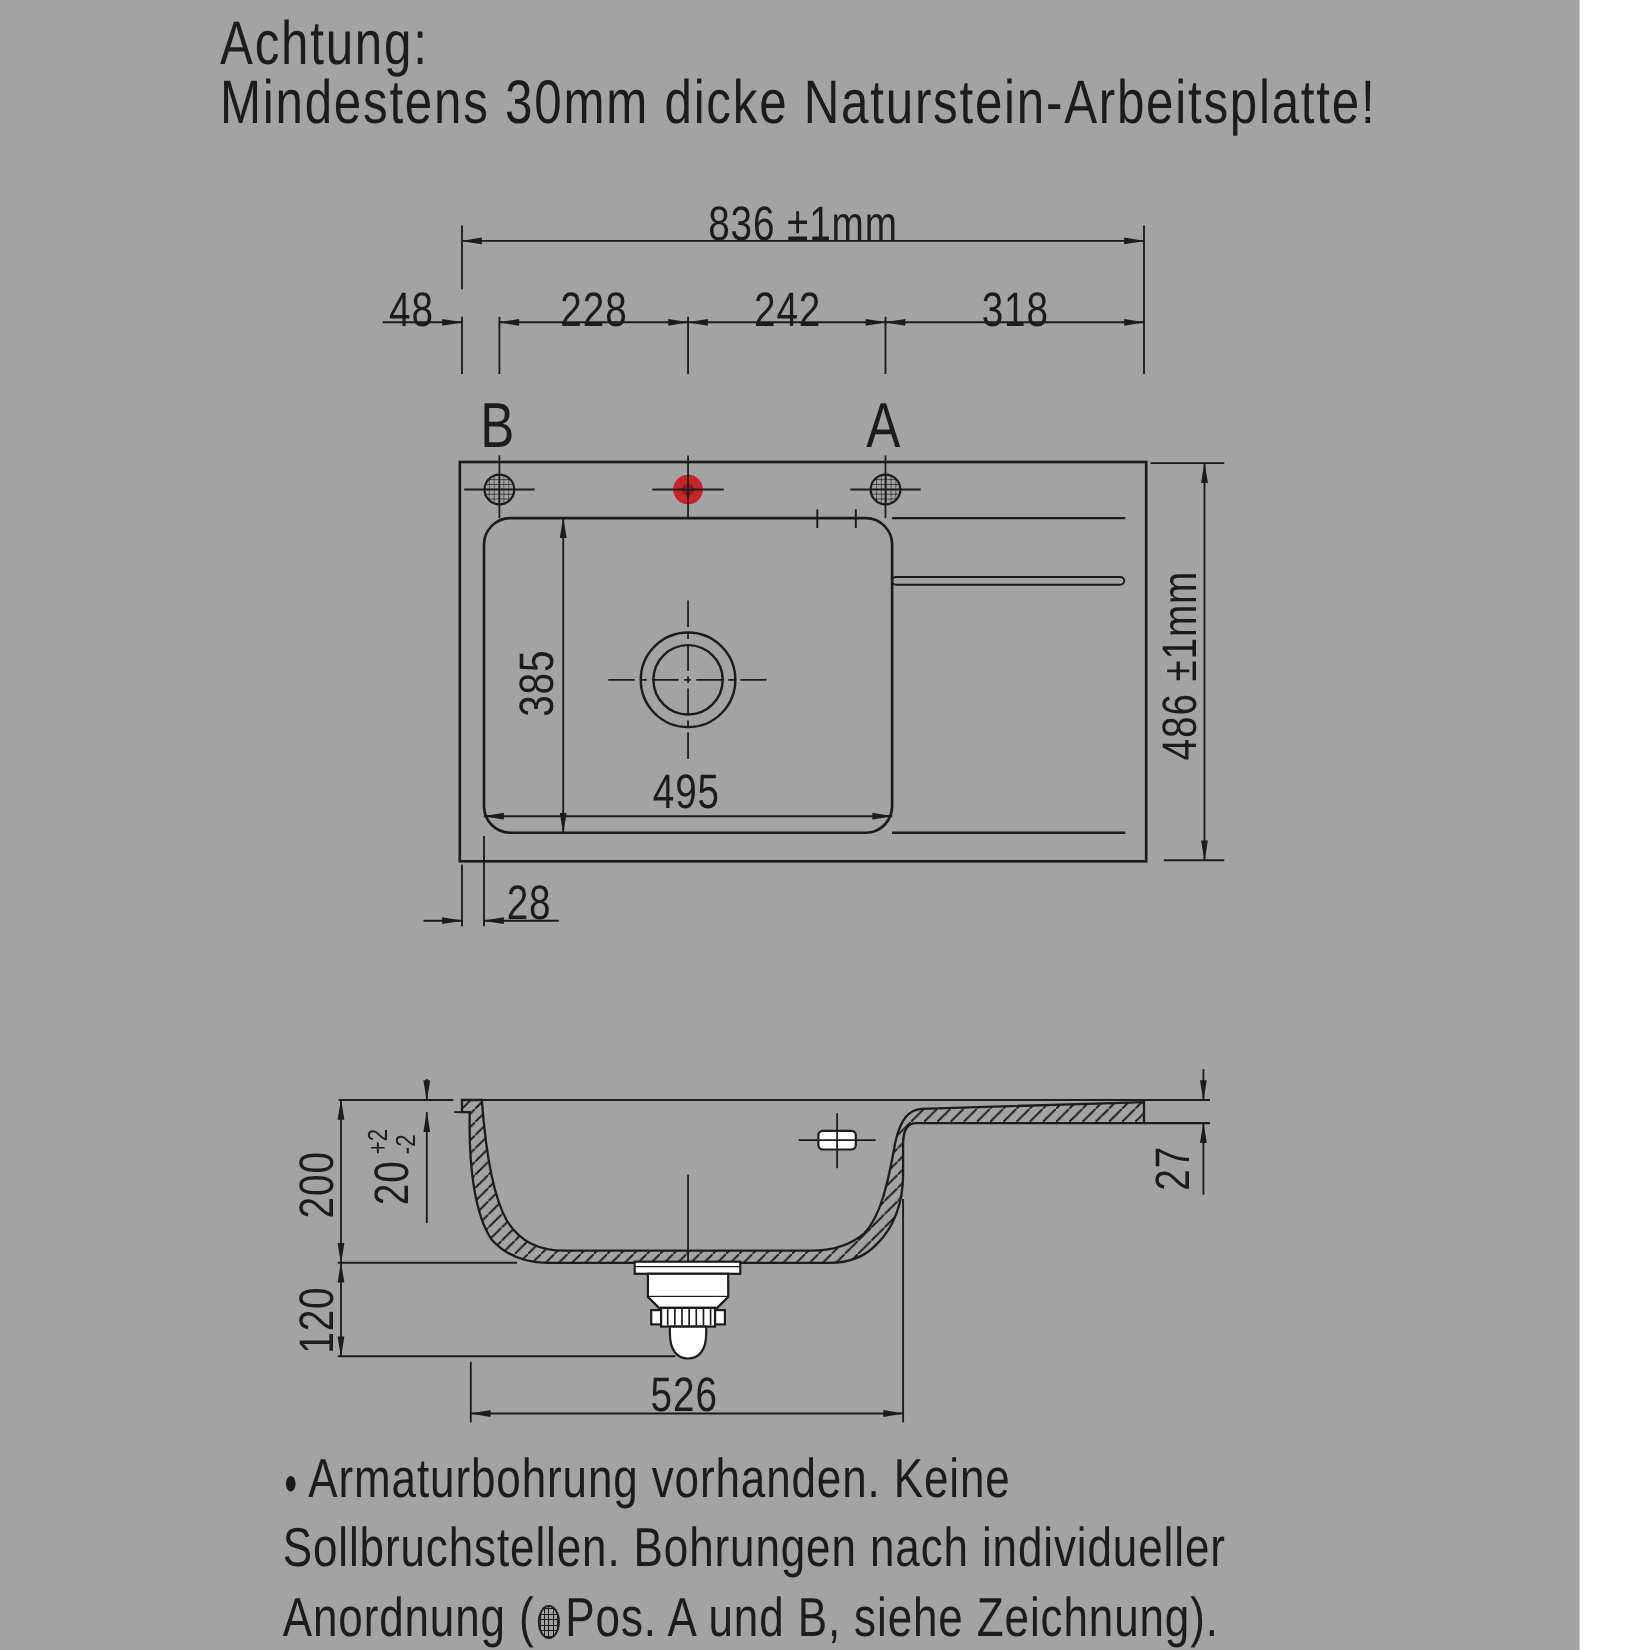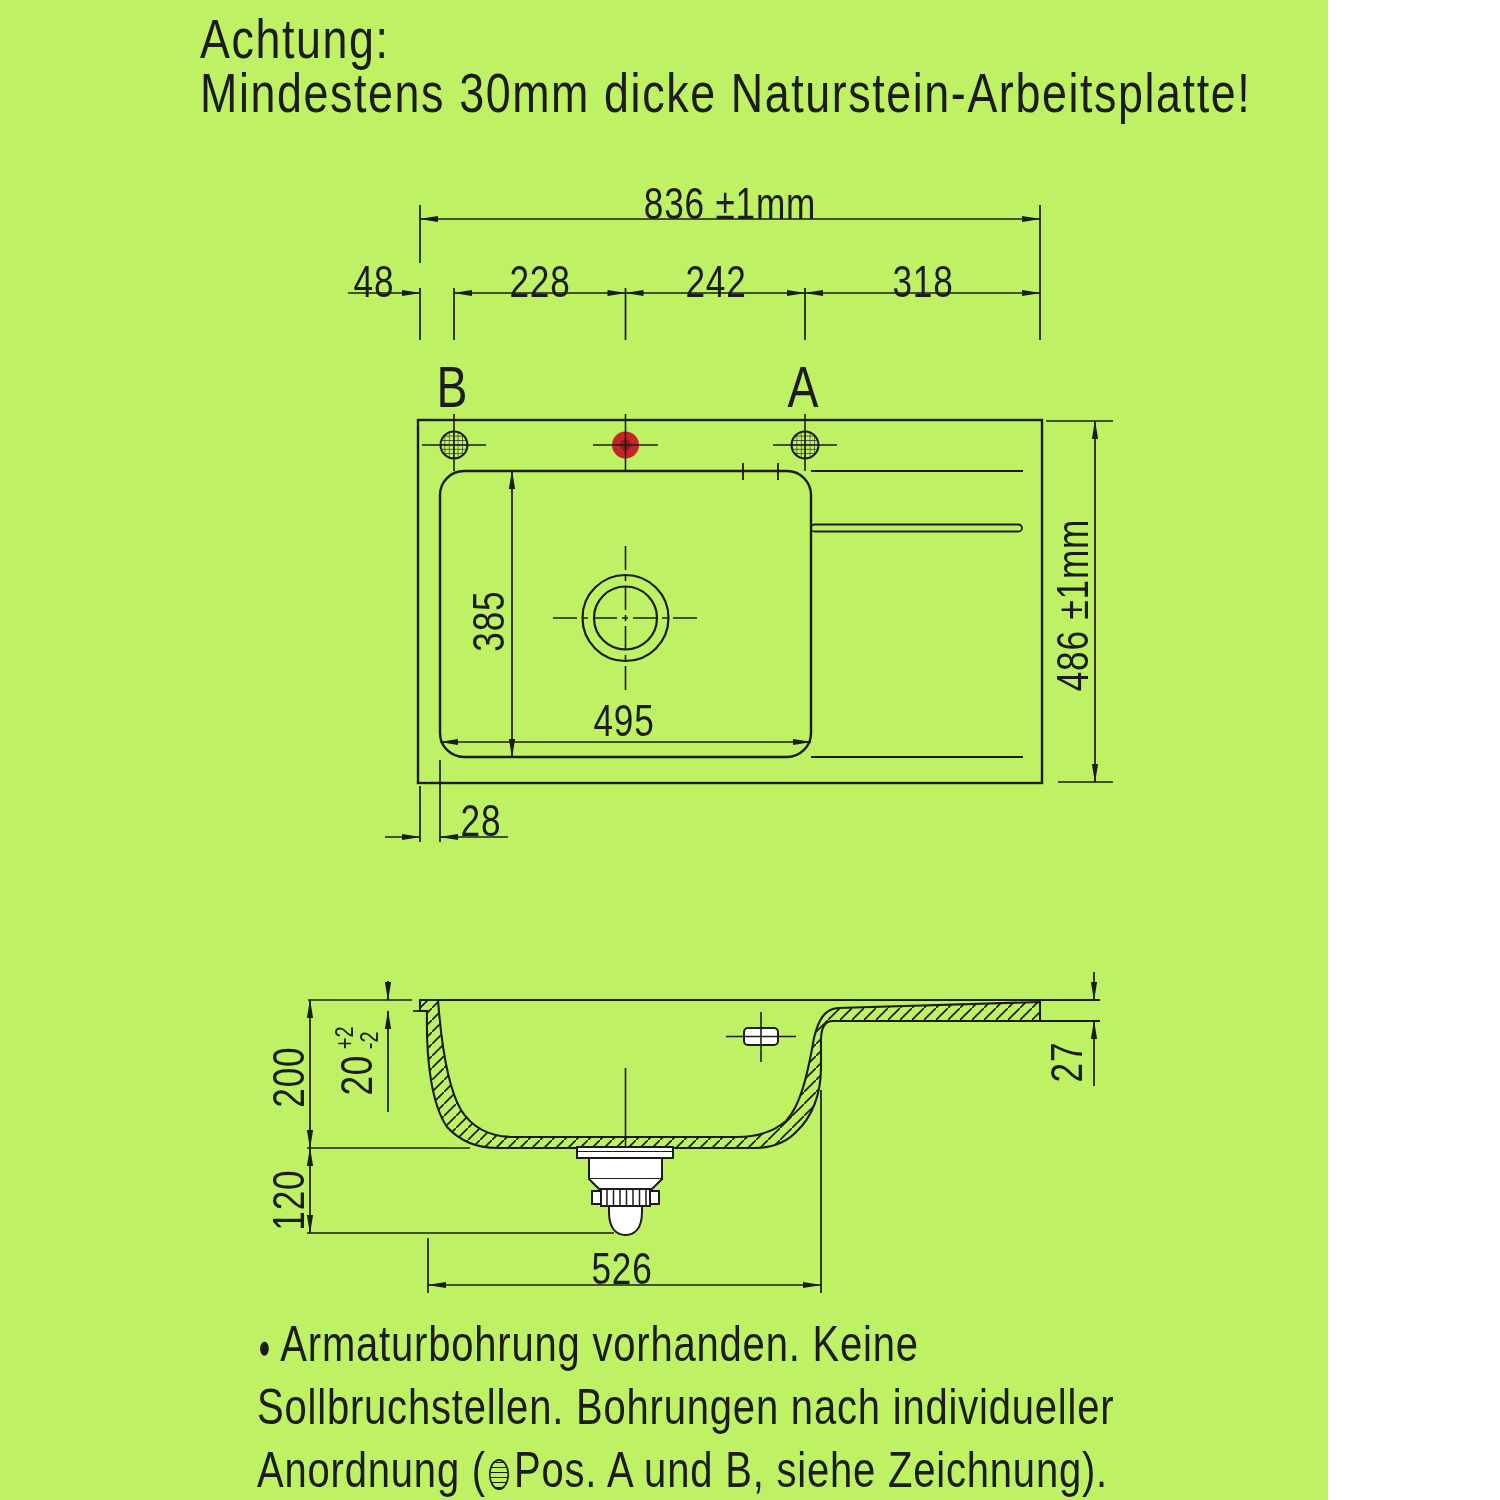--- a/index.html
+++ b/index.html
@@ -1,18 +1,18 @@
 <!DOCTYPE html>
 <html style="--ink: #1c1c1c;"><head>
 <meta charset="utf-8">
 <style>
   :root { --ink: #1c1c1c; }
   html,body { margin:0; padding:0; background:#ffffff; }
   .page {
-    position:relative; width:1328px; height:1500px; background:#bef264;
+    position:relative; width:1436px; height:1500px; background:#a3a3a3;
     font-family:"Liberation Sans", sans-serif; color:var(--ink); overflow:hidden;
   }
   svg.draw { position:absolute; left:0; top:0; width:1500px; height:1500px; }
   .t { position:absolute; line-height:1.05; white-space:nowrap; color:var(--ink); }
   .c { text-align:center; }
   .cond  { transform:scaleX(0.8); transform-origin:center center; }
   .condL { transform:scaleX(0.8); transform-origin:left top; }
   .rot   { transform:rotate(-90deg) scaleX(0.8); transform-origin:center center; }
   .dimtxt { font-size:44px; letter-spacing:1px; }
   .lbltxt { font-size:58px; }

